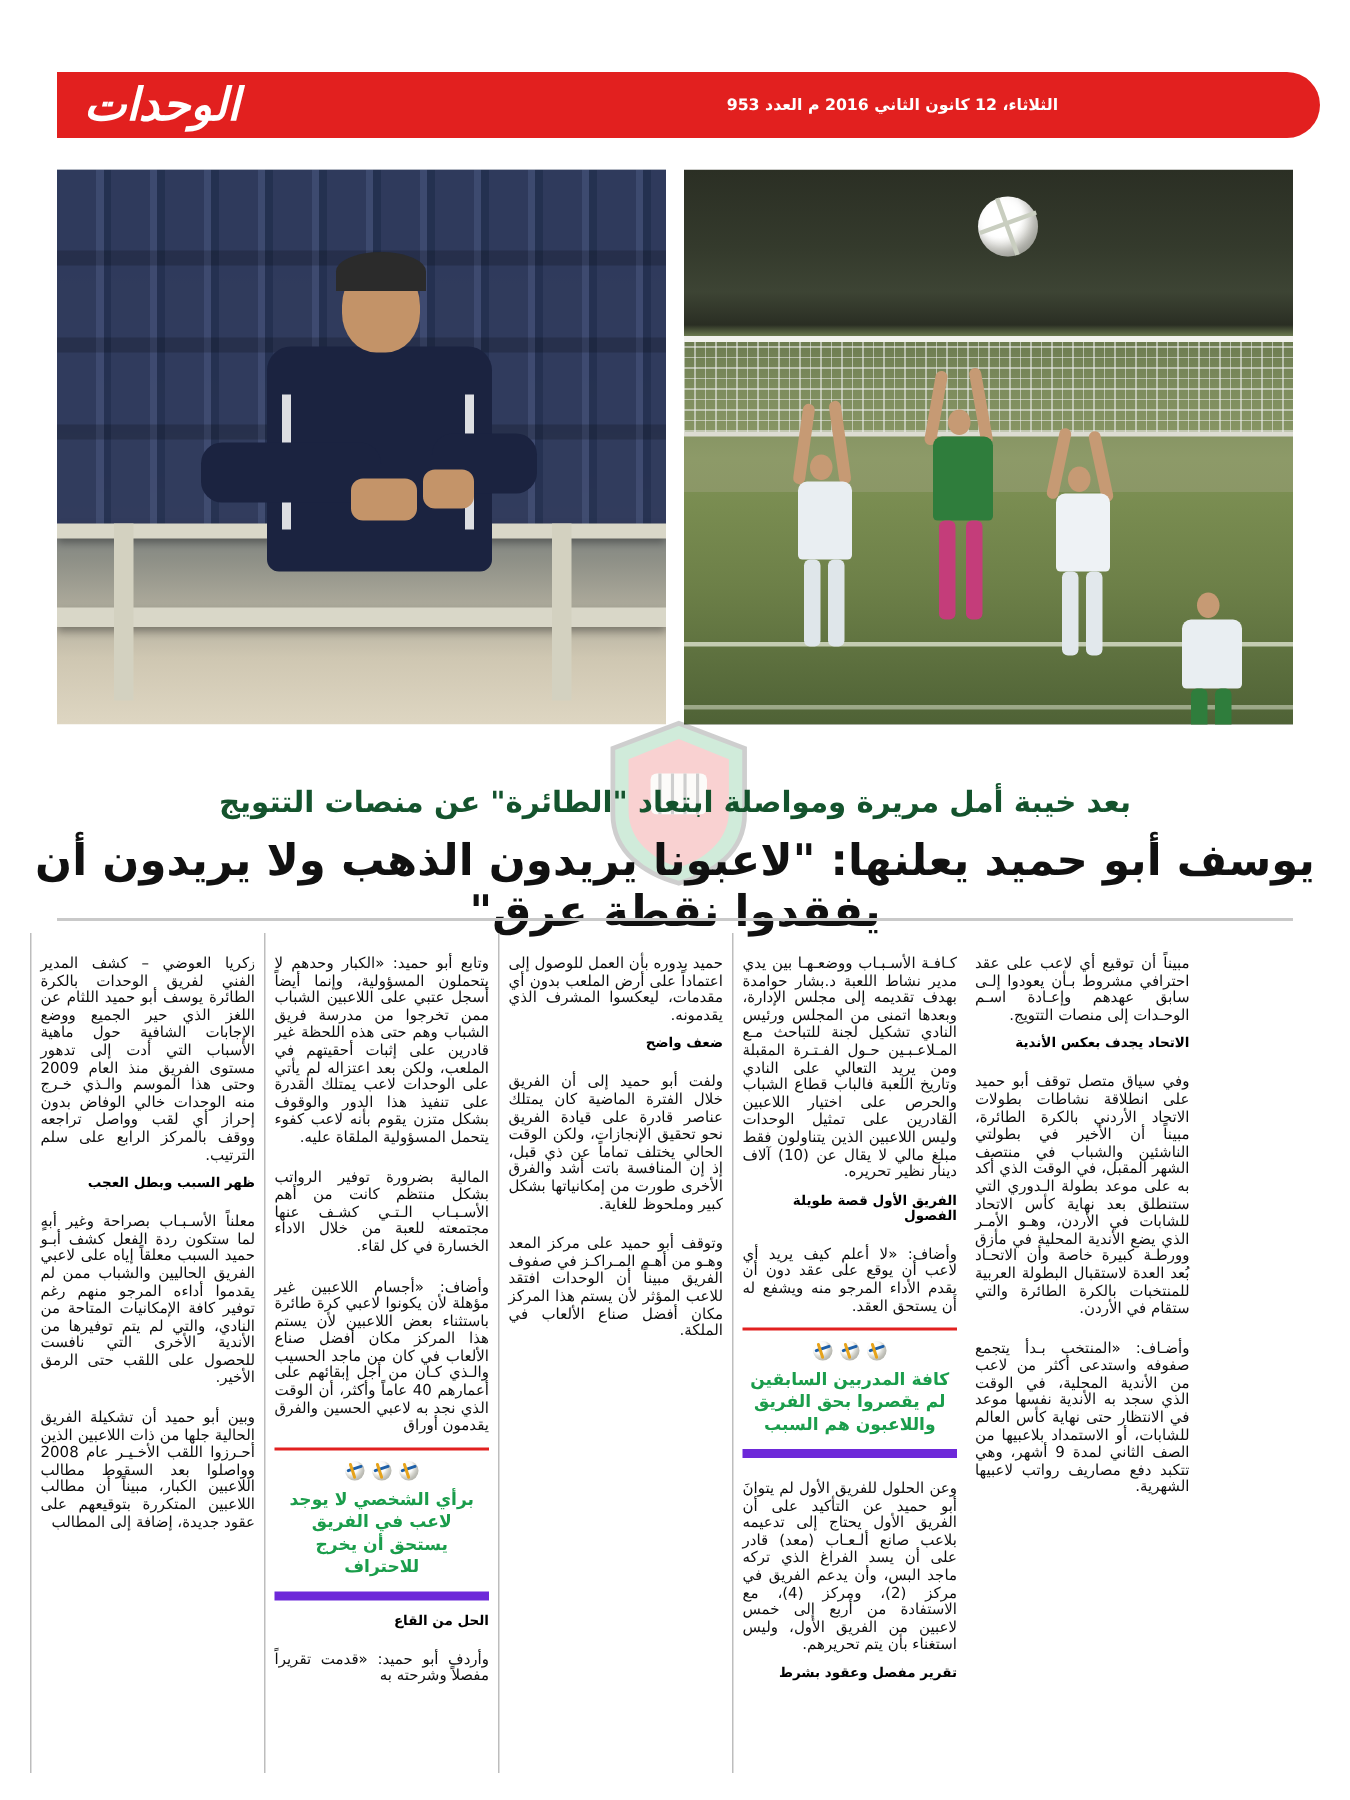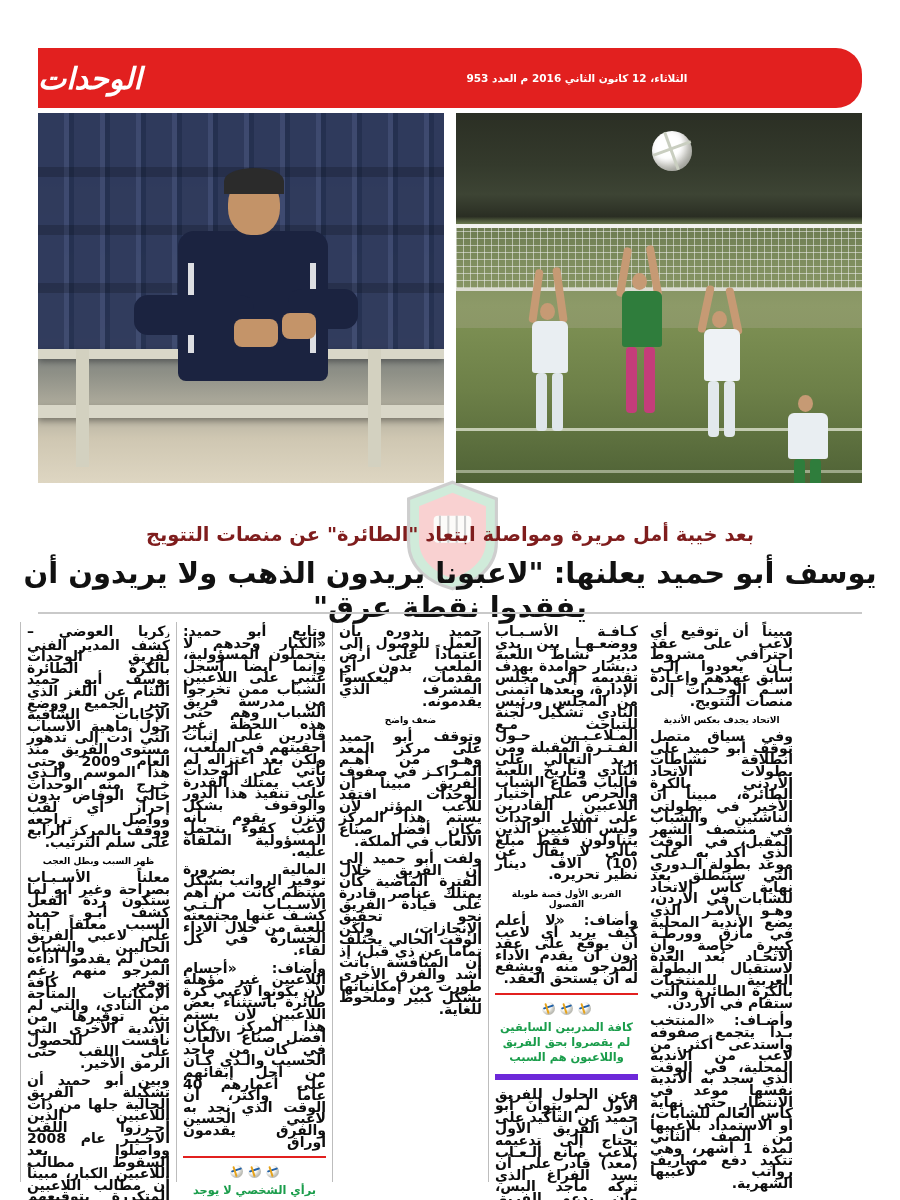--- a/index.html
+++ b/index.html
@@ -7,24 +7,24 @@
     width:900px;height:1200px;
     background:#ffffff;
     font-family:"DejaVu Sans","Liberation Sans",sans-serif;
     position:relative;
     overflow:hidden;
   }
   .page{width:900px;height:1200px;position:relative;background:#fff;}
 
   
   .masthead{
-    position:absolute;left:38px;top:48px;width:824px;height:60px;
+    position:absolute;left:38px;top:48px;width:824px;height:44px;
     background:#e2201f;
     border-radius:0 26px 26px 0;
-    display:flex;flex-direction:row-reverse;align-items:center;
+    display:flex;flex-direction:row-reverse;align-items:center;padding-left:18px;
   }
   .brand{
     color:#fff;font-size:30px;font-weight:bold;
     font-family:"DejaVu Sans","Liberation Sans",sans-serif;
     padding-right:30px;letter-spacing:-.5px;
     font-style:italic;
     white-space:nowrap;
   }
   .issue-line{
     flex:1;text-align:center;color:#fff;font-size:10.5px;font-weight:bold;
@@ -100,21 +100,21 @@
   .coach-body{position:absolute;background:#1b2340;border-radius:16px 16px 8px 8px;}
   .coach-head{position:absolute;width:52px;height:60px;border-radius:48% 48% 44% 44%;background:#c39368;}
   .coach-hair{position:absolute;border-radius:50% 50% 0 0;background:#2b2b2b;}
   .coach-arm{position:absolute;background:#1b2340;border-radius:14px;}
   .coach-hand{position:absolute;background:#c49469;border-radius:8px;}
   .stripe{position:absolute;background:#ffffff;opacity:.85;}
 
   
   .kicker{
     position:absolute;left:0;right:0;top:523px;text-align:center;
-    font-size:19.5px;font-weight:bold;color:#7f1d1d;
+    font-size:19.5px;font-weight:bold;color:#14532d;
   }
   .headline{
     position:absolute;left:0;right:0;top:556px;text-align:center;
     font-size:29px;font-weight:bold;color:#111;letter-spacing:-.3px;
   }
   .rule{
     position:absolute;left:38px;top:612px;width:824px;height:2px;background:#c9c9c9;
   }
 
   
@@ -127,26 +127,26 @@
   .cols{
     position:absolute;left:20px;top:622px;width:860px;height:560px;
     display:flex;flex-direction:row-reverse;
   }
   .col{
     width:143px;padding:0 6px;position:relative;
     border-left:1px solid #bdbdbd;
   }
   .col:last-child{border-left:none;}
   .col p{
-    margin:4px 0 6px 0;font-size:14px;line-height:11.6px;
-    text-align:justify;color:#0e0e0e;font-weight:bold;
+    margin:15px 0 6px 0;font-size:10px;line-height:11.6px;
+    text-align:justify;color:#0e0e0e;font-weight:normal;
   }
   .col p.lead:first-letter{font-size:8.1px;}
   .sub{
-    margin:8px 0 6px 0;font-size:9px;font-weight:bold;text-align:center;color:#000;
+    margin:8px 0 6px 0;font-size:9px;font-weight:bold;text-align:right;color:#000;
   }
   .quote-box{
     border-top:2px solid #e2201f;border-bottom:6px solid #6d28d9;
     padding:7px 4px 9px 4px;margin:8px 0 9px 0;text-align:center;
   }
   .qballs{display:flex;flex-direction:row;justify-content:center;gap:5px;margin-bottom:5px;}
   .qball{width:13px;height:13px;border-radius:50%;
     background:radial-gradient(circle at 34% 28%,#fdfdfd 0 38%,#f2f2ec 46%,#d8d8cc 100%);
     position:relative;box-shadow:inset -2px -2px 3px rgba(0,0,0,.2);}
   .qball:before{content:"";position:absolute;left:1px;top:4px;width:11px;height:2.4px;
@@ -275,22 +275,22 @@
         </div>
         <div class="qtext">برأي الشخصي لا يوجد لاعب في الفريق يستحق أن يخرج للاحتراف</div>
       </div>
       <div class="sub">الحل من القاع</div>
       <p>وأردف أبو حميد: «قدمت تقريراً مفصلاً وشرحته به</p>
     </div>
 
     <div class="col">
       <p>حميد بدوره بأن العمل للوصول إلى اعتماداً على أرض الملعب بدون أي مقدمات، ليعكسوا المشرف الذي يقدمونه.</p>
       <div class="sub">ضعف واضح</div>
+      <p>ولفت أبو حميد إلى أن الفريق خلال الفترة الماضية كان يمتلك عناصر قادرة على قيادة الفريق نحو تحقيق الإنجازات، ولكن الوقت الحالي يختلف تماماً عن ذي قبل، إذ إن المنافسة باتت أشد والفرق الأخرى طورت من إمكانياتها بشكل كبير وملحوظ للغاية.</p>
       <p>وتوقف أبو حميد على مركز المعد وهـو من أهـم المـراكـز في صفوف الفريق مبيناً أن الوحدات افتقد للاعب المؤثر لأن يستم هذا المركز مكان أفضل صناع الألعاب في الملكة.</p>
-      <p>ولفت أبو حميد إلى أن الفريق خلال الفترة الماضية كان يمتلك عناصر قادرة على قيادة الفريق نحو تحقيق الإنجازات، ولكن الوقت الحالي يختلف تماماً عن ذي قبل، إذ إن المنافسة باتت أشد والفرق الأخرى طورت من إمكانياتها بشكل كبير وملحوظ للغاية.</p>
     </div>
 
     <div class="col">
       <p>كـافـة الأسـبـاب ووضعـهـا بين يدي مدير نشاط اللعبة د.بشار حوامدة بهدف تقديمه إلى مجلس الإدارة، وبعدها اتمنى من المجلس ورئيس النادي تشكيل لجنة للتباحث مـع المـلاعـبـين حـول الفـتـرة المقبلة ومن يريد التعالي على النادي وتاريخ اللعبة فالباب قطاع الشباب والحرص على اختيار اللاعبين القادرين على تمثيل الوحدات وليس اللاعبين الذين يتناولون فقط مبلغ مالي لا يقال عن (10) آلاف دينار نظير تحريره.</p>
       <div class="sub">الفريق الأول قصة طويلة الفصول</div>
       <p>وأضاف: «لا أعلم كيف يريد أي لاعب أن يوقع على عقد دون أن يقدم الأداء المرجو منه ويشفع له أن يستحق العقد.</p>
       <div class="quote-box">
         <div class="qballs">
           <span class="qball"></span>
           <span class="qball"></span>
@@ -299,17 +299,17 @@
         <div class="qtext">كافة المدربين السابقين لم يقصروا بحق الفريق واللاعبون هم السبب</div>
       </div>
       <p>وعن الحلول للفريق الأول لم يتوانَ أبو حميد عن التأكيد على أن الفريق الأول يحتاج إلى تدعيمه بلاعب صانع ألـعـاب (معد) قادر على أن يسد الفراغ الذي تركه ماجد البس، وأن يدعم الفريق في مركز (2)، ومركز (4)، مع الاستفادة من أربع إلى خمس لاعبين من الفريق الأول، وليس استغناء بأن يتم تحريرهم.</p>
       <div class="sub">تقرير مفصل وعقود بشرط</div>
     </div>
 
     <div class="col">
       <p>مبيناً أن توقيع أي لاعب على عقد احترافي مشروط بـأن يعودوا إلـى سابق عهدهم وإعـادة اسـم الوحـدات إلى منصات التتويج.</p>
       <div class="sub">الاتحاد يجدف بعكس الأندية</div>
       <p>وفي سياق متصل توقف أبو حميد على انطلاقة نشاطات بطولات الاتحاد الأردني بالكرة الطائرة، مبيناً أن الأخير في بطولتي الناشئين والشباب في منتصف الشهر المقبل، في الوقت الذي أكد به على موعد بطولة الـدوري التي ستنطلق بعد نهاية كأس الاتحاد للشابات في الأردن، وهـو الأمـر الذي يضع الأندية المحلية في مأزق وورطـة كبيرة خاصة وأن الاتحـاد بُعد العدة لاستقبال البطولة العربية للمنتخبات بالكرة الطائرة والتي ستقام في الأردن.</p>
-      <p>وأضـاف: «المنتخب بـدأ يتجمع صفوفه واستدعى أكثر من لاعب من الأندية المحلية، في الوقت الذي سجد به الأندية نفسها موعد في الانتظار حتى نهاية كأس العالم للشابات، أو الاستمداد بلاعبيها من الصف الثاني لمدة 1 أشهر، وهي تتكبد دفع مصاريف رواتب لاعبيها الشهرية.</p>
+      <p>وأضـاف: «المنتخب بـدأ يتجمع صفوفه واستدعى أكثر من لاعب من الأندية المحلية، في الوقت الذي سجد به الأندية نفسها موعد في الانتظار حتى نهاية كأس العالم للشابات، أو الاستمداد بلاعبيها من الصف الثاني لمدة 9 أشهر، وهي تتكبد دفع مصاريف رواتب لاعبيها الشهرية.</p>
     </div>
 
   </div>
 </div>
 
 </body></html>

